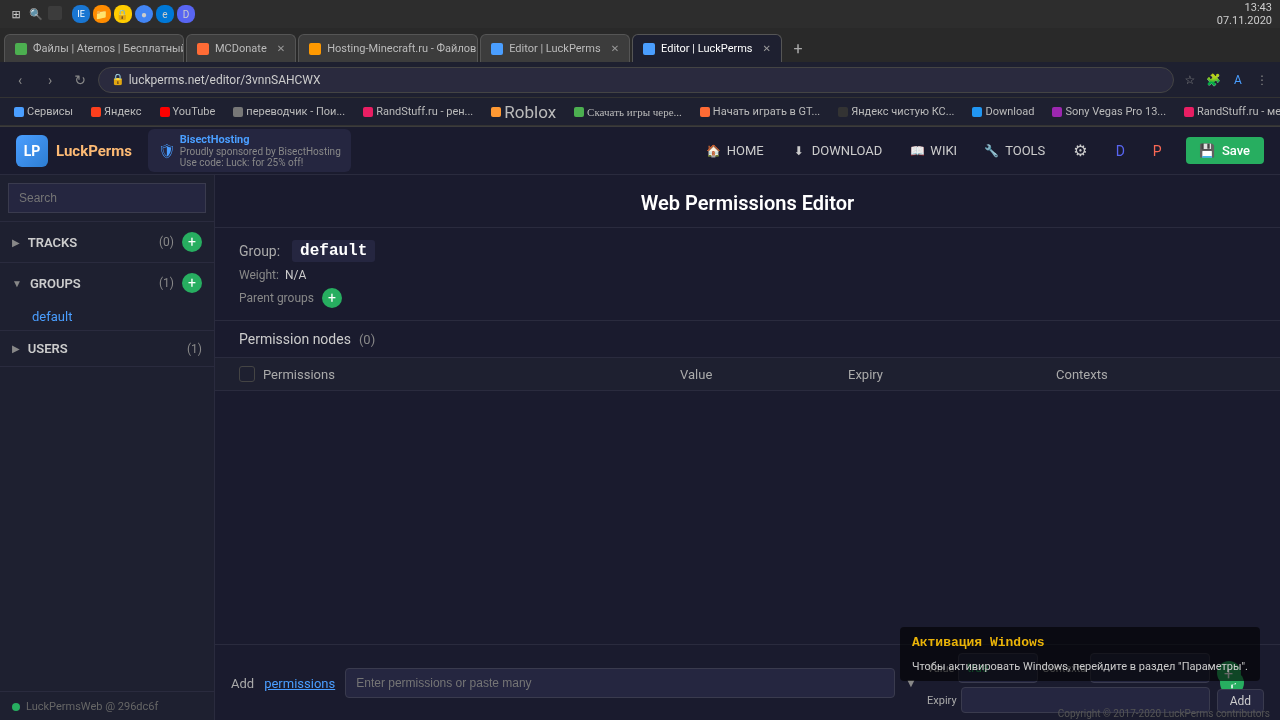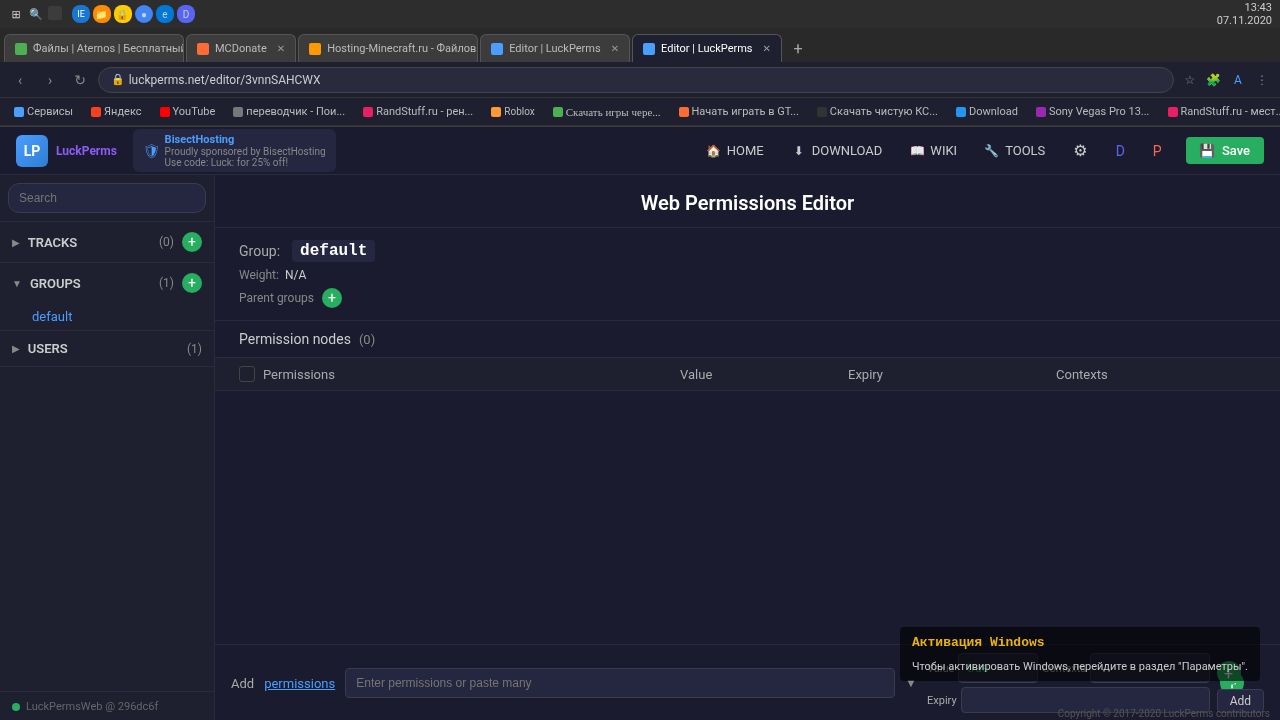--- a/index.html
+++ b/index.html
@@ -221,22 +221,22 @@
       background: linear-gradient(135deg, #4a9eff, #2d7dd2);
       border-radius: 6px;
       display: flex;
       align-items: center;
       justify-content: center;
       color: white;
       font-weight: bold;
       font-size: 14px;
     }
     .logo-text {
-      color: #8b5cf6;
-      font-size: 12px;
+      color: #fdba74;
+      font-size: 15px;
       font-weight: bold;
     }
     .sponsor-area {
       display: flex;
       align-items: center;
       gap: 4px;
       background: #252640;
       border-radius: 6px;
       padding: 4px 10px;
       font-size: 10px;
@@ -302,21 +302,21 @@
       flex-shrink: 0;
     }
     .sidebar-search {
       padding: 8px;
       border-bottom: 1px solid #2a2b3e;
     }
     .search-input {
       width: 100%;
       background: #252640;
       border: 1px solid #3a3b4e;
-      border-radius: 11px;
+      border-radius: 0;
       height: 30px;
       padding: 0 10px;
       color: #ccc;
       font-size: 12px;
     }
     .sidebar-section {
       border-bottom: 1px solid #2a2b3e;
     }
     .sidebar-section-header {
       display: flex;
@@ -736,33 +736,33 @@
     <div class="bookmark-item">
       <div class="bookmark-icon" style="background:#777;"></div>
       <span style="font-size:11px;">переводчик - Пои...</span>
     </div>
     <div class="bookmark-item">
       <div class="bookmark-icon" style="background:#e91e63;"></div>
       <span style="font-size:11px;">RandStuff.ru - рен...</span>
     </div>
     <div class="bookmark-item">
       <div class="bookmark-icon" style="background:#f93;"></div>
-      <span style="font-size:10px;">Roblox</span>
+      <span style="font-size:17px;">Roblox</span>
     </div>
     <div class="bookmark-item">
       <div class="bookmark-icon" style="background:#4CAF50;"></div>
       <span style="font-size:11px;font-family:Liberation Serif, serif;">Скачать игры чере...</span>
     </div>
     <div class="bookmark-item">
       <div class="bookmark-icon" style="background:#ff6b35;"></div>
       <span style="font-size:11px;">Начать играть в GT...</span>
     </div>
     <div class="bookmark-item">
       <div class="bookmark-icon" style="background:#333;"></div>
-      <span style="font-size:11px;">Скачать чистую КС...</span>
+      <span style="font-size:11px;">Яндекс чистую КС...</span>
     </div>
     <div class="bookmark-item">
       <div class="bookmark-icon" style="background:#2196F3;"></div>
       <span style="font-size:11px;">Download</span>
     </div>
     <div class="bookmark-item">
       <div class="bookmark-icon" style="background:#9c27b0;"></div>
       <span style="font-size:11px;">Sony Vegas Pro 13...</span>
     </div>
     <div class="bookmark-item">

